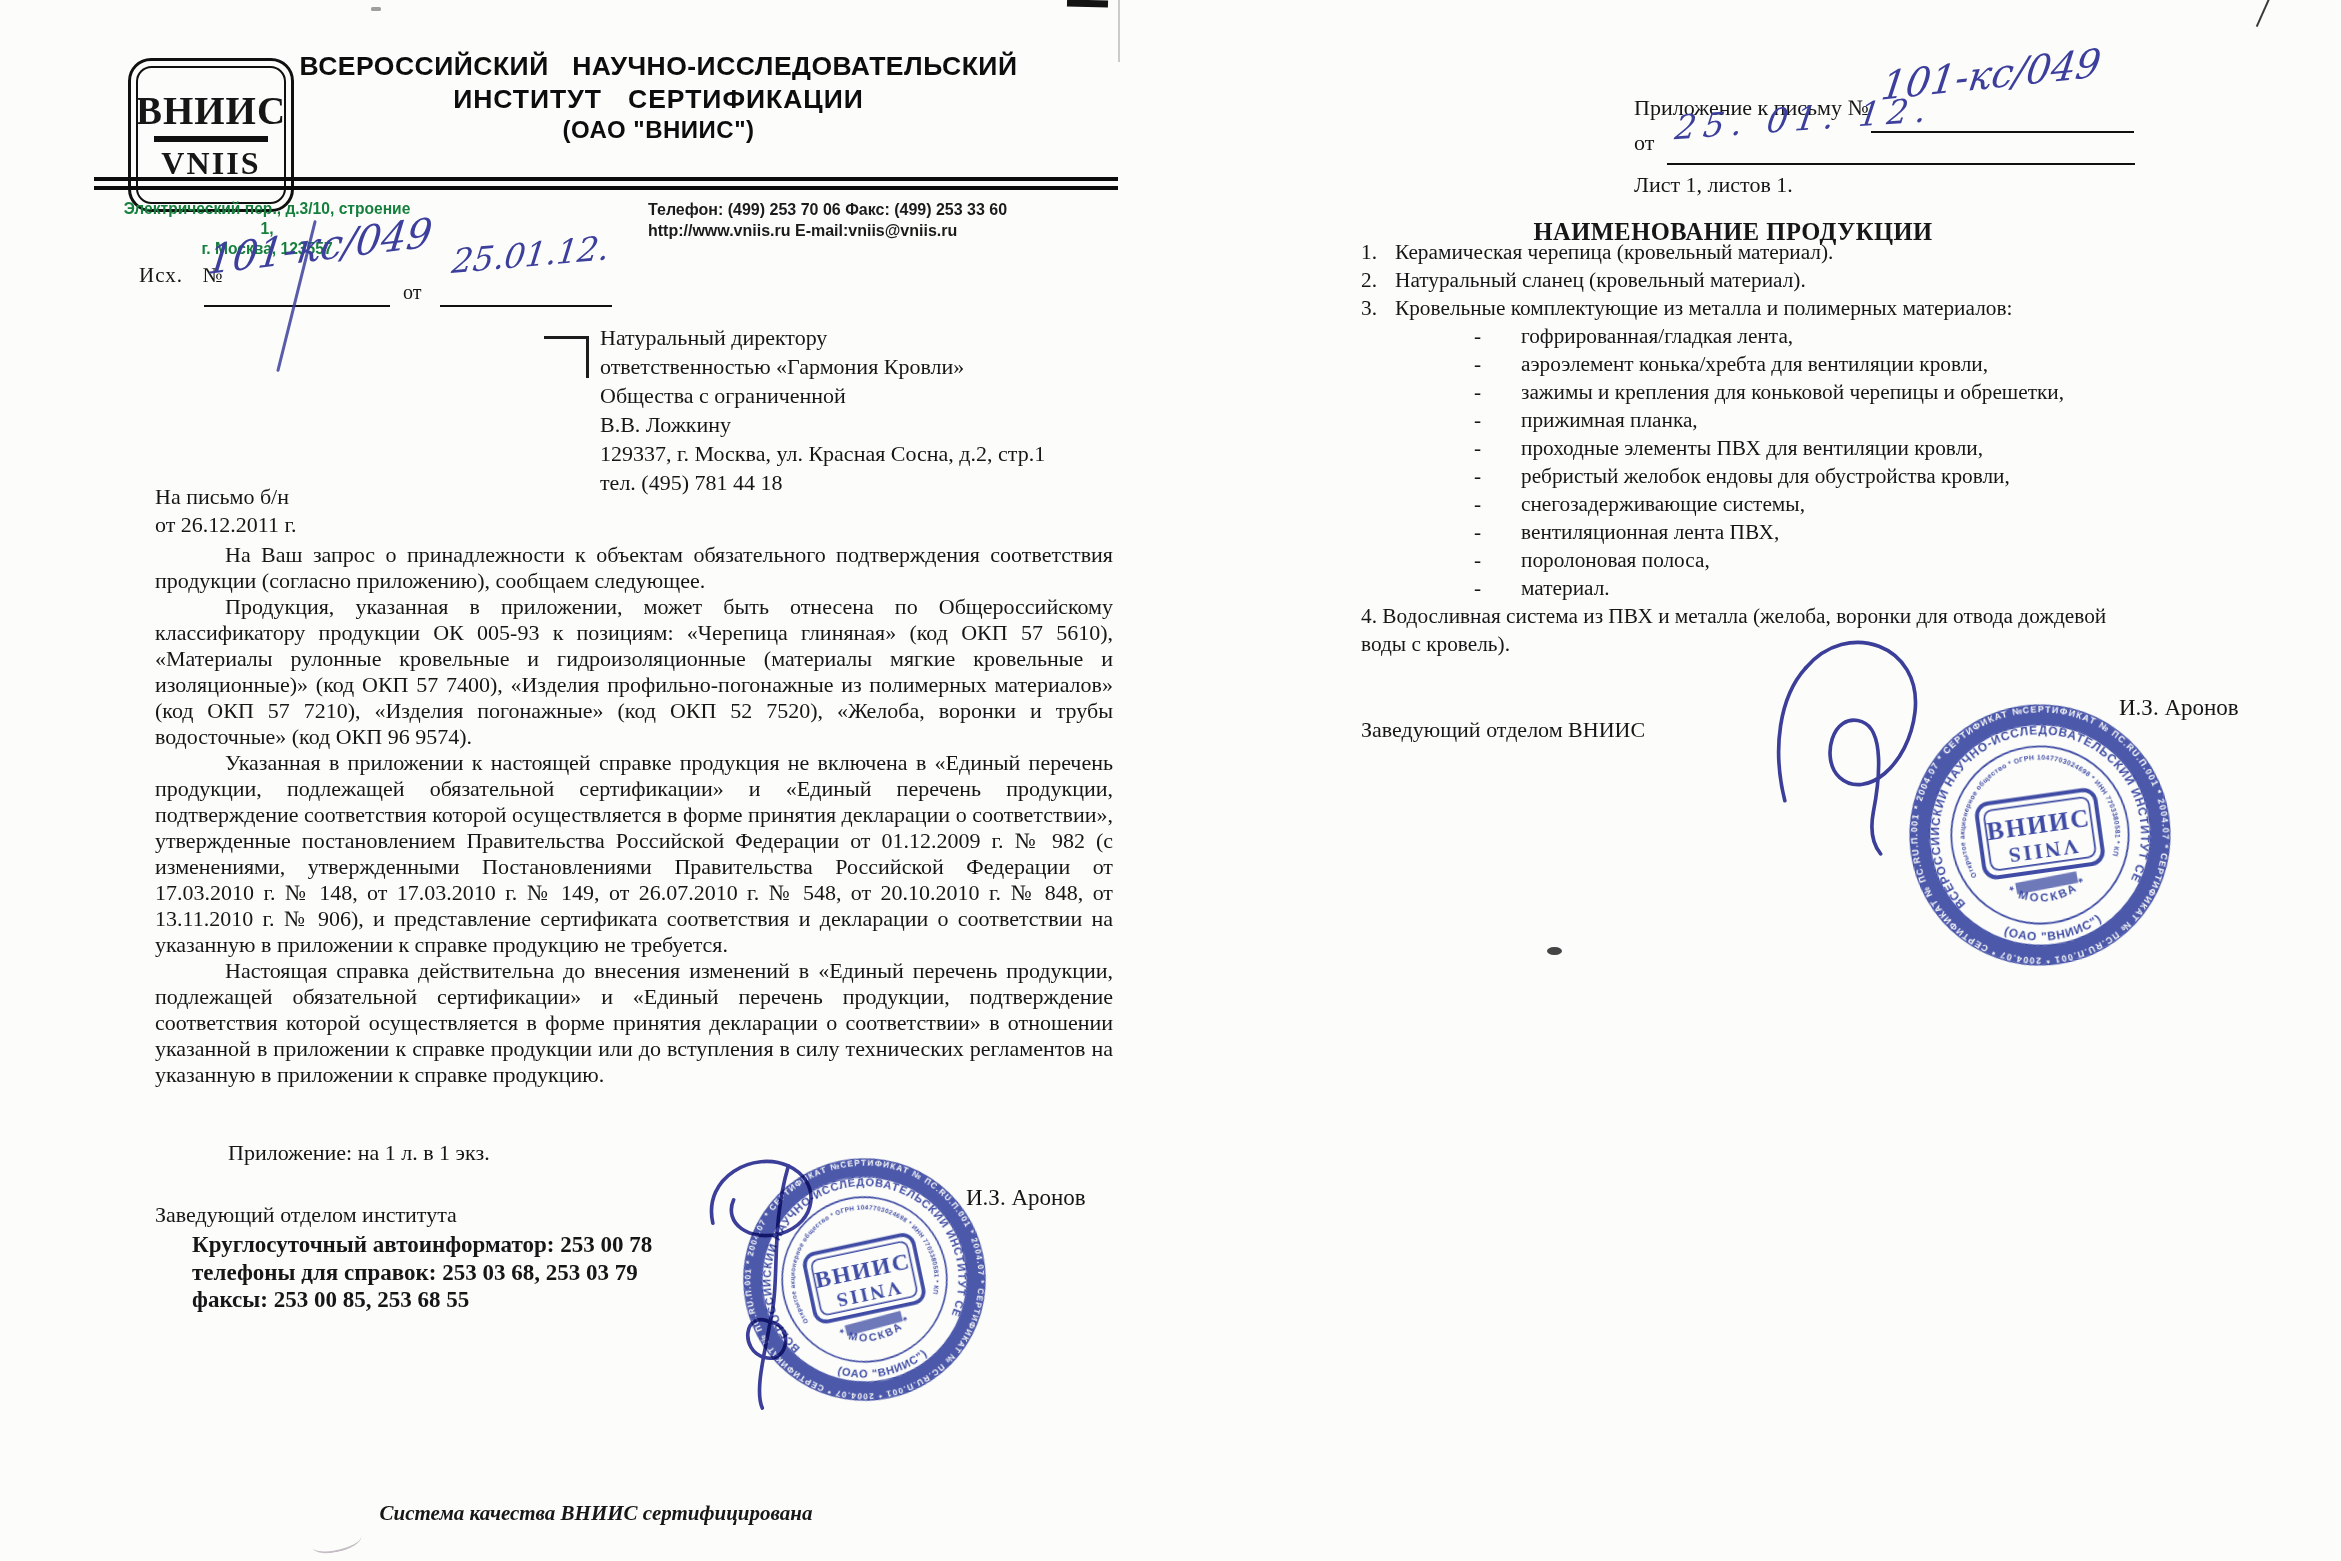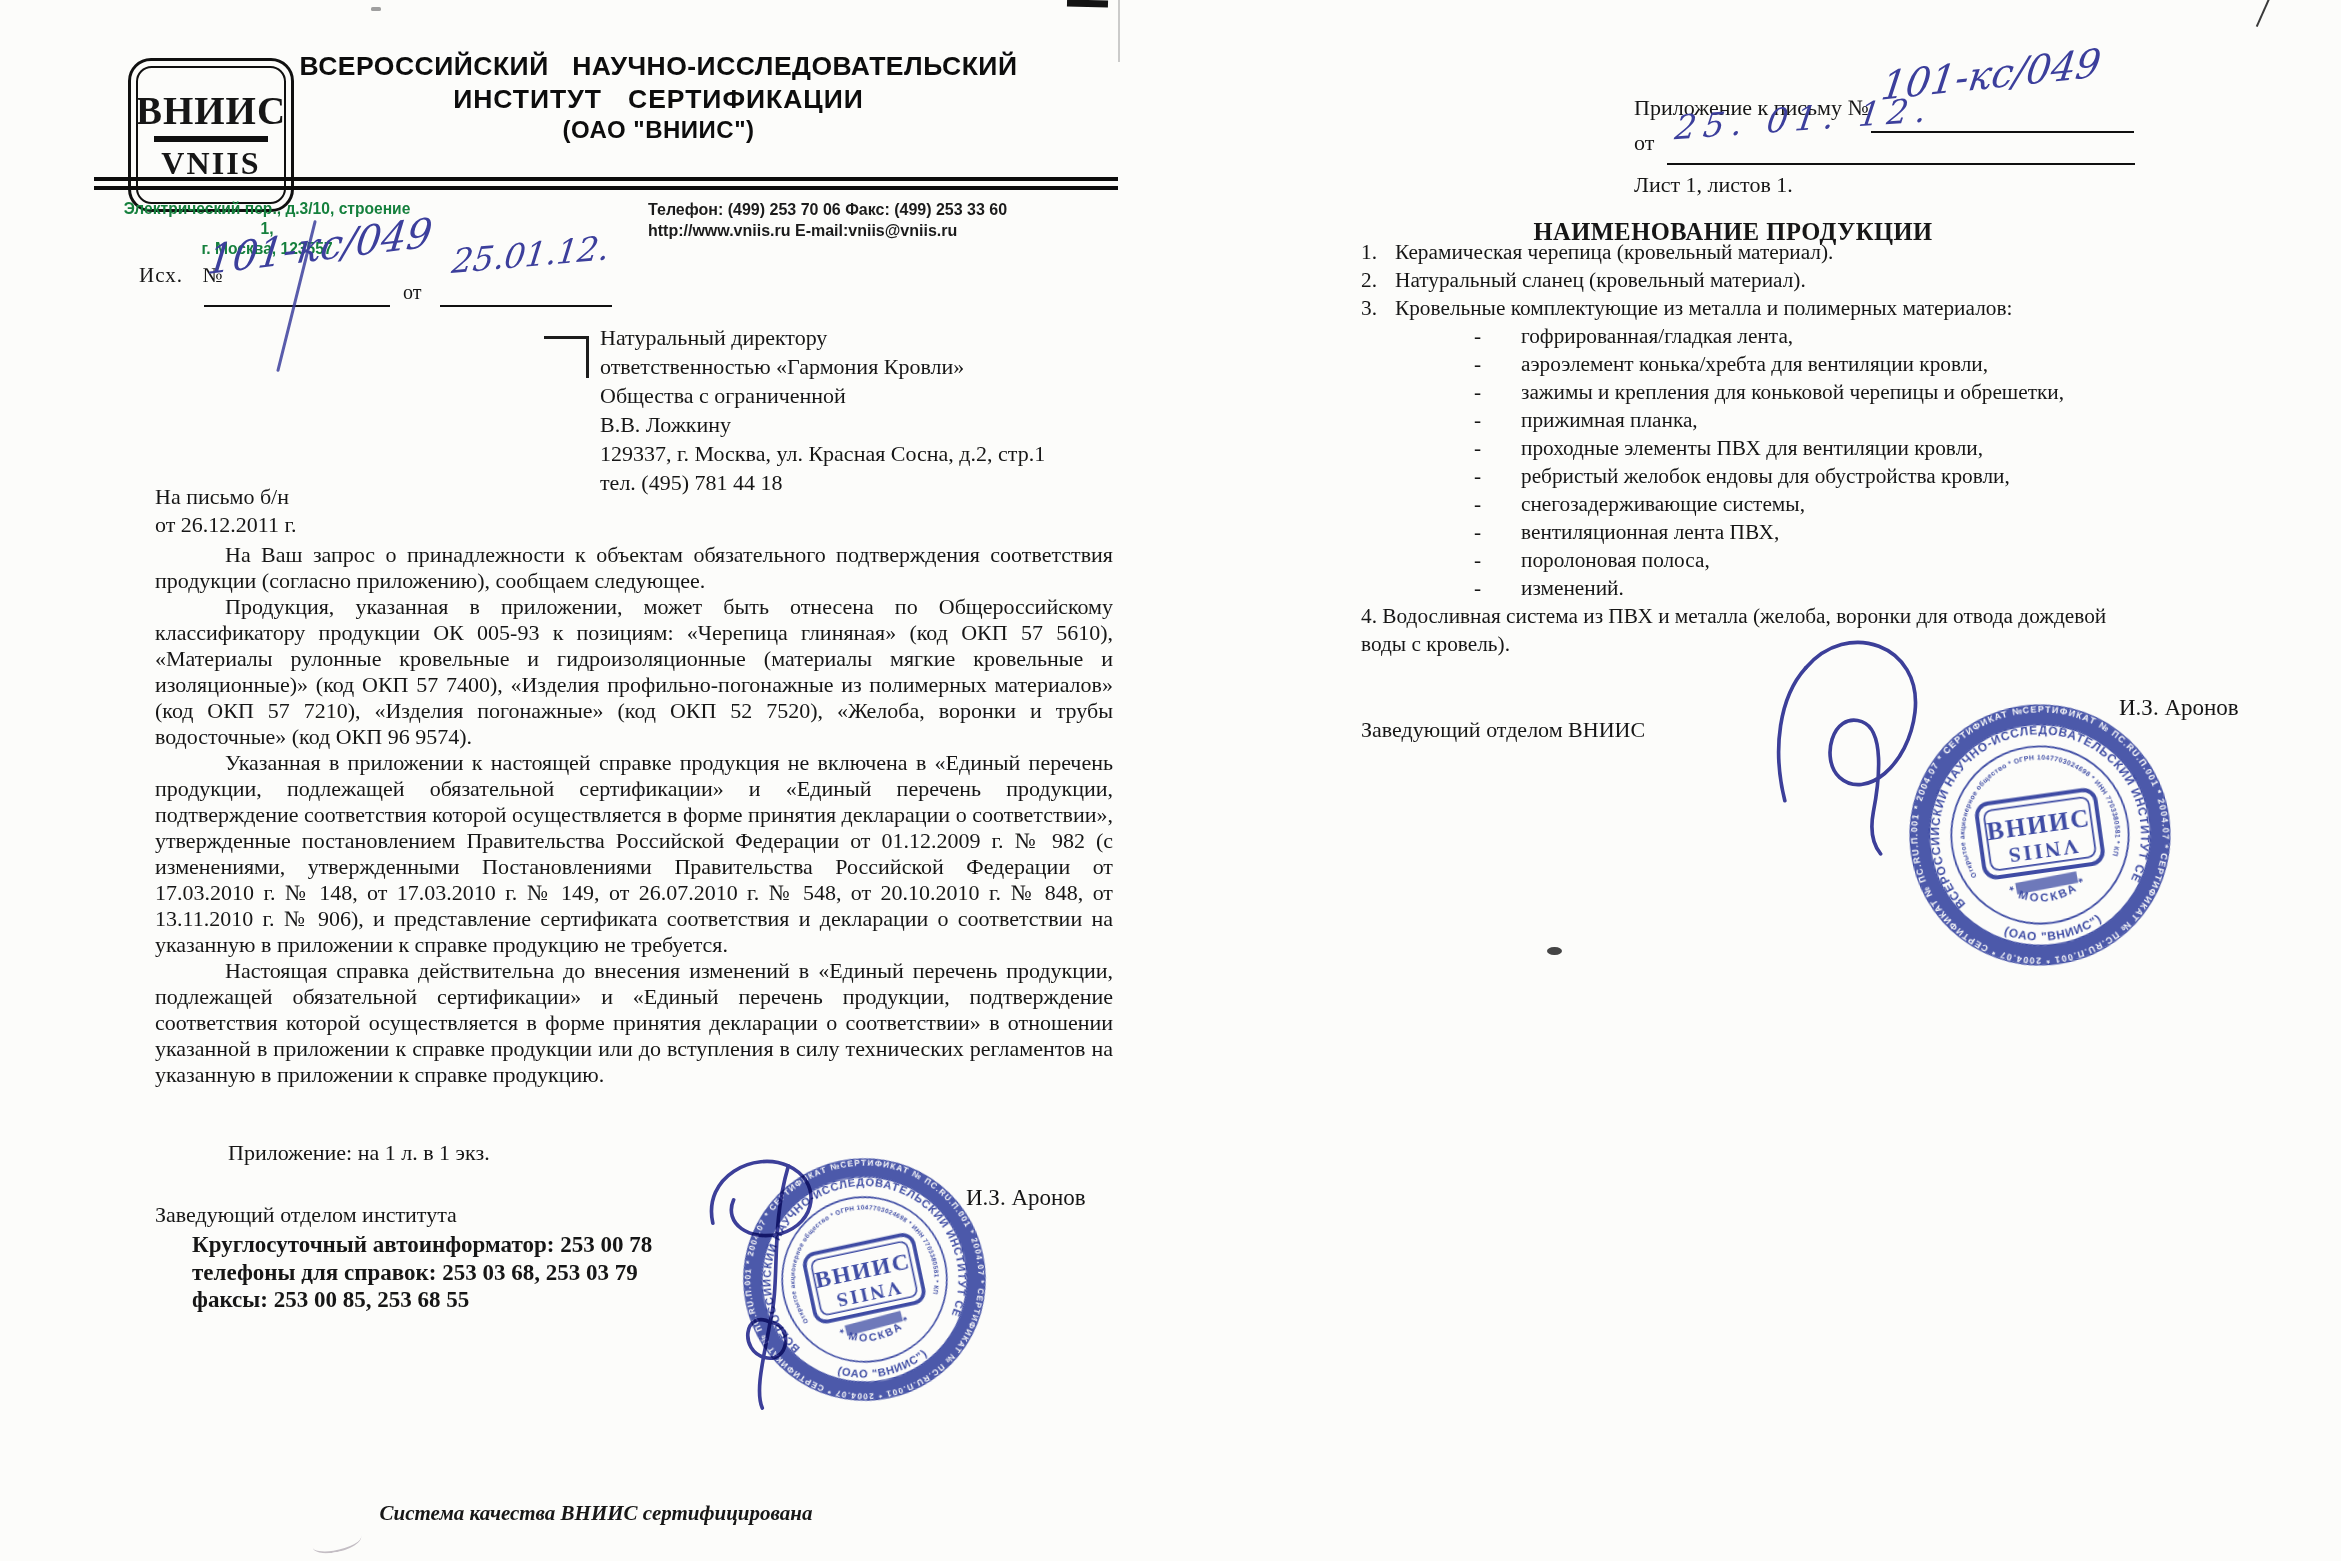--- a/index.html
+++ b/index.html
@@ -276,21 +276,21 @@
         <div class="s-item">
             <span class="dash">-</span>
             <span>вентиляционная лента ПВХ,</span>
           </div>
         <div class="s-item">
             <span class="dash">-</span>
             <span>поролоновая полоса,</span>
           </div>
         <div class="s-item">
             <span class="dash">-</span>
-            <span>изменений.</span>
+            <span>материал.</span>
           </div>
       </div>
       <div class="item4">
         <span>4.</span>
         <span>Водосливная система из ПВХ и металла (желоба, воронки для отвода дождевой воды с кровель).</span>
       </div>
     </div>
 
     <div class="signer-title-right">Заведующий отделом ВНИИС</div>
     <div class="signer-name-right">И.З. Аронов</div>

